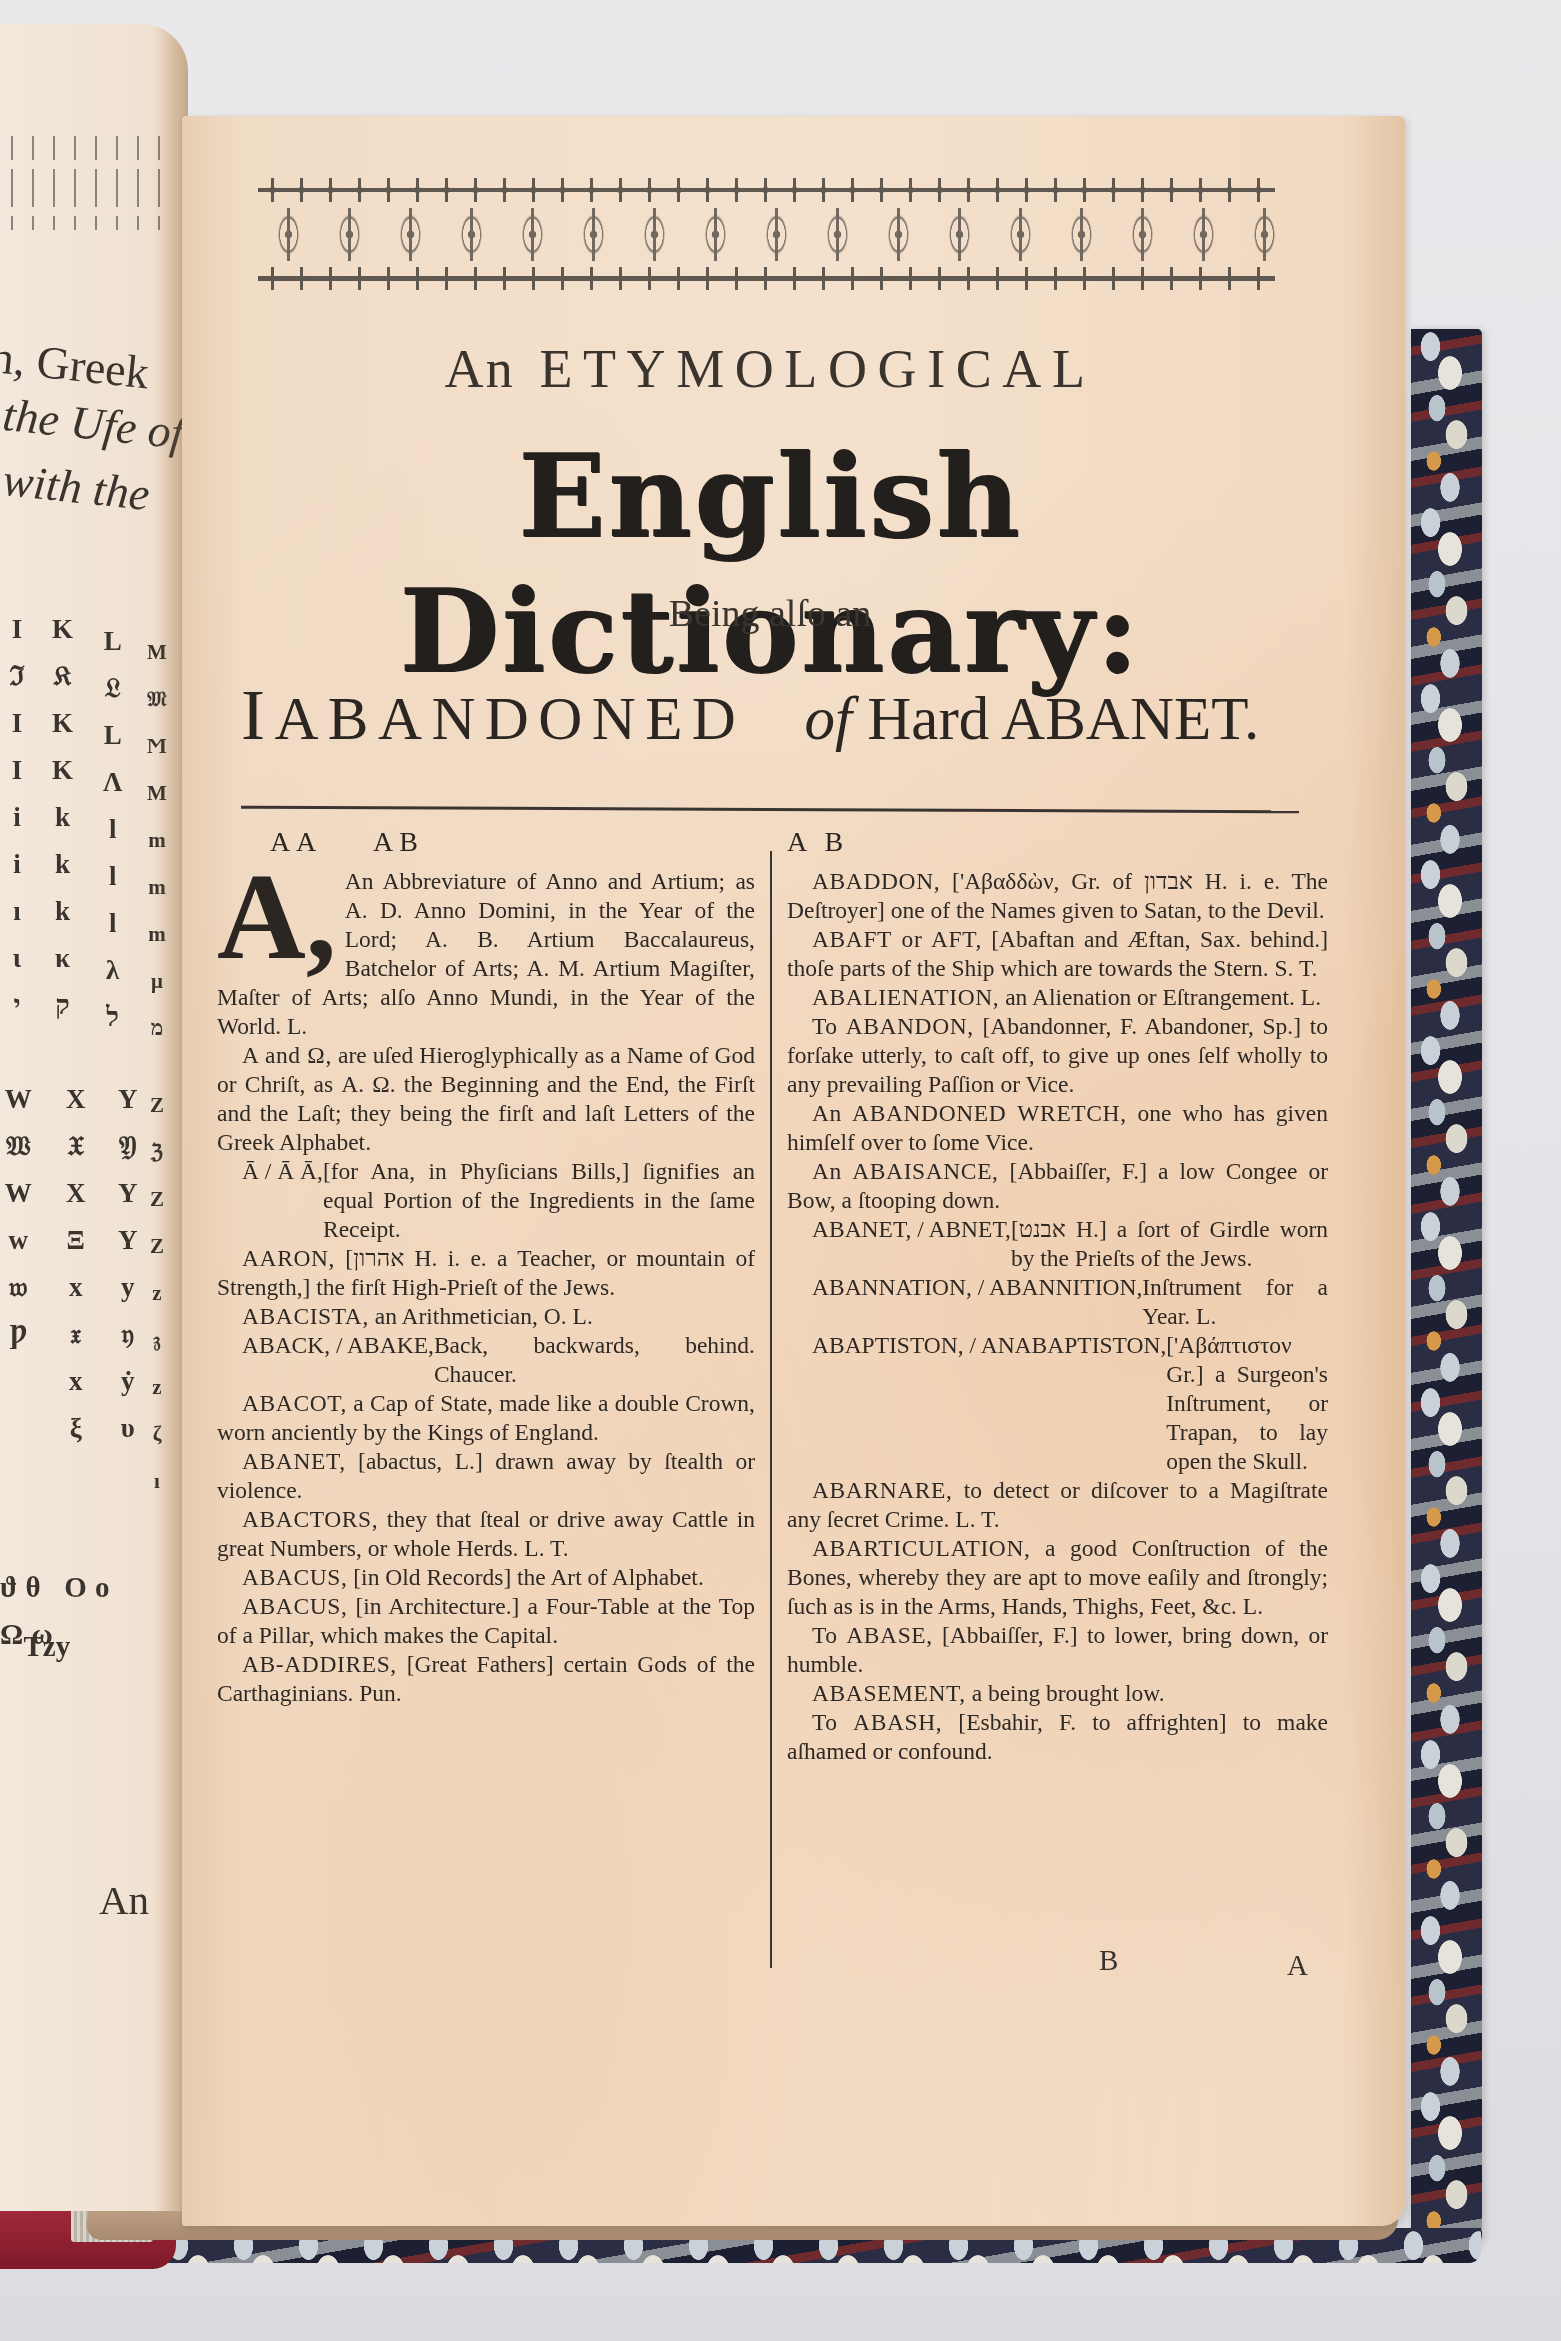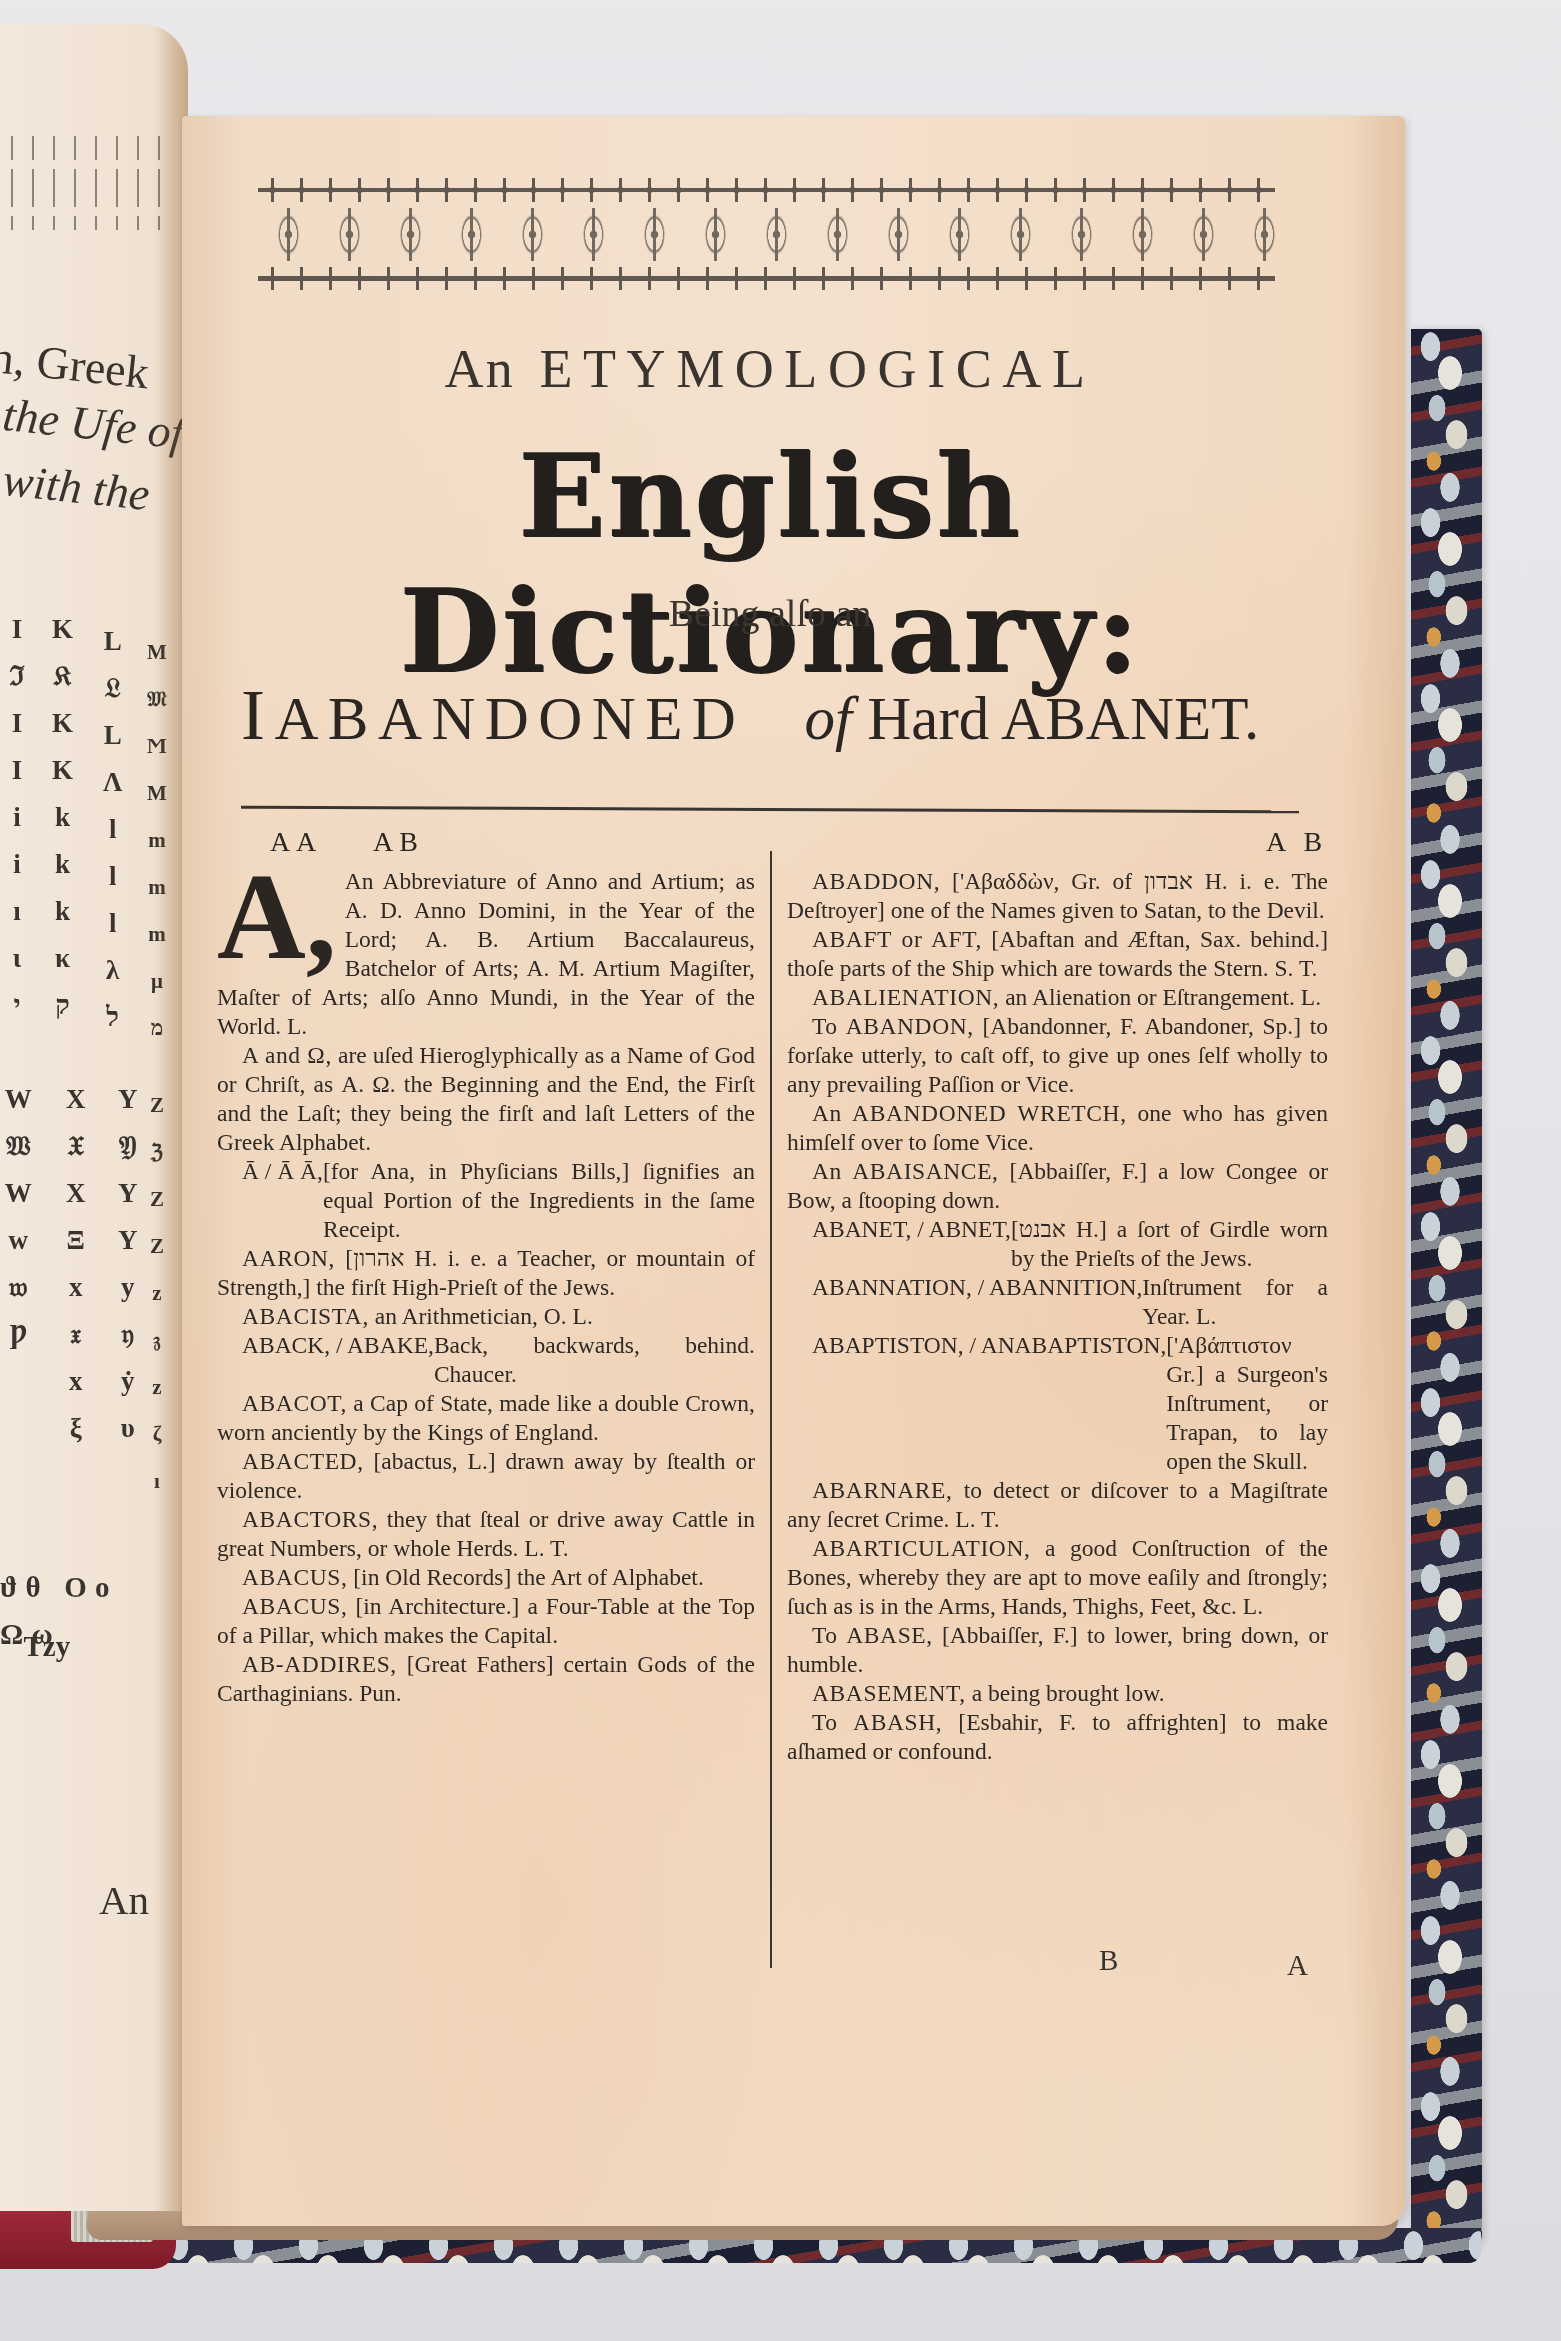--- a/index.html
+++ b/index.html
@@ -151,21 +151,21 @@
   .col {
     position: absolute; font-size: 23.5px; line-height: 29px; color: #2e2925;
     text-align: justify;
   }
   .col-left { left: 35px; top: 711px; width: 538px; }
   .col-right { left: 605px; top: 711px; width: 541px; }
   .col-head {
     font-size: 28px; letter-spacing: 5.9px; margin-bottom: 10.6px; color: #2b2622;
   }
   .col-left .col-head { padding-left: 53px; word-spacing: 41px; }
-  .col-right .col-head { text-align: right; }
+  .col-right .col-head { text-align: left; }
 
   .entry { text-indent: 25px; }
   .entry .hw { letter-spacing: 0.6px; }
   .drop-wrap { position: relative; }
   .drop-cap {
     float: left; font-size: 123px; line-height: 94px; margin: 3.5px 8.2px 0 0;
     font-weight: bold; color: #2b2622;
   }
   .brace-entry { display: flex; align-items: stretch; }
   .brace-entry .heads { display: flex; flex-direction: column; padding-left: 25px; }
@@ -316,21 +316,21 @@
       <div class="heads">Ā / Ā Ā,</div>
       <div class="body">[for Ana, in Phyſicians Bills,] ſignifies an equal Portion of the Ingredients in the ſame Receipt.</div>
     </div>
     <p class="entry"><span class="hw">AARON,</span><span> [אהרון H. i. e. a Teacher, or mountain of Strength,] the firſt High-Prieſt of the Jews.</span></p>
     <p class="entry"><span class="hw">ABACISTA,</span><span> an Arithmetician, O. L.</span></p>
     <div class="brace-entry">
       <div class="heads">ABACK, / ABAKE,</div>
       <div class="body">Back, backwards, behind. Chaucer.</div>
     </div>
     <p class="entry"><span class="hw">ABACOT,</span><span> a Cap of State, made like a double Crown, worn anciently by the Kings of England.</span></p>
-    <p class="entry"><span class="hw">ABACTED,</span><span> [abactus, L.] drawn away by ſtealth or violence.</span></p>
+    <p class="entry"><span class="hw">ABANET,</span><span> [abactus, L.] drawn away by ſtealth or violence.</span></p>
     <p class="entry"><span class="hw">ABACTORS,</span><span> they that ſteal or drive away Cattle in great Numbers, or whole Herds. L. T.</span></p>
     <p class="entry"><span class="hw">ABACUS,</span><span> [in Old Records] the Art of Alphabet.</span></p>
     <p class="entry"><span class="hw">ABACUS,</span><span> [in Architecture.] a Four-Table at the Top of a Pillar, which makes the Capital.</span></p>
     <p class="entry"><span class="hw">AB-ADDIRES,</span><span> [Great Fathers] certain Gods of the Carthaginians. Pun.</span></p>
   </div>
 
   <div class="col col-right">
     <div class="col-head">A B</div>
     <p class="entry"><span class="hw">ABADDON,</span><span> ['Αβαδδὼν, Gr. of אבדון H. i. e. The Deſtroyer] one of the Names given to Satan, to the Devil.</span></p>
     <p class="entry"><span class="hw">ABAFT or AFT,</span><span> [Abaftan and Æftan, Sax. behind.] thoſe parts of the Ship which are towards the Stern. S. T.</span></p>

